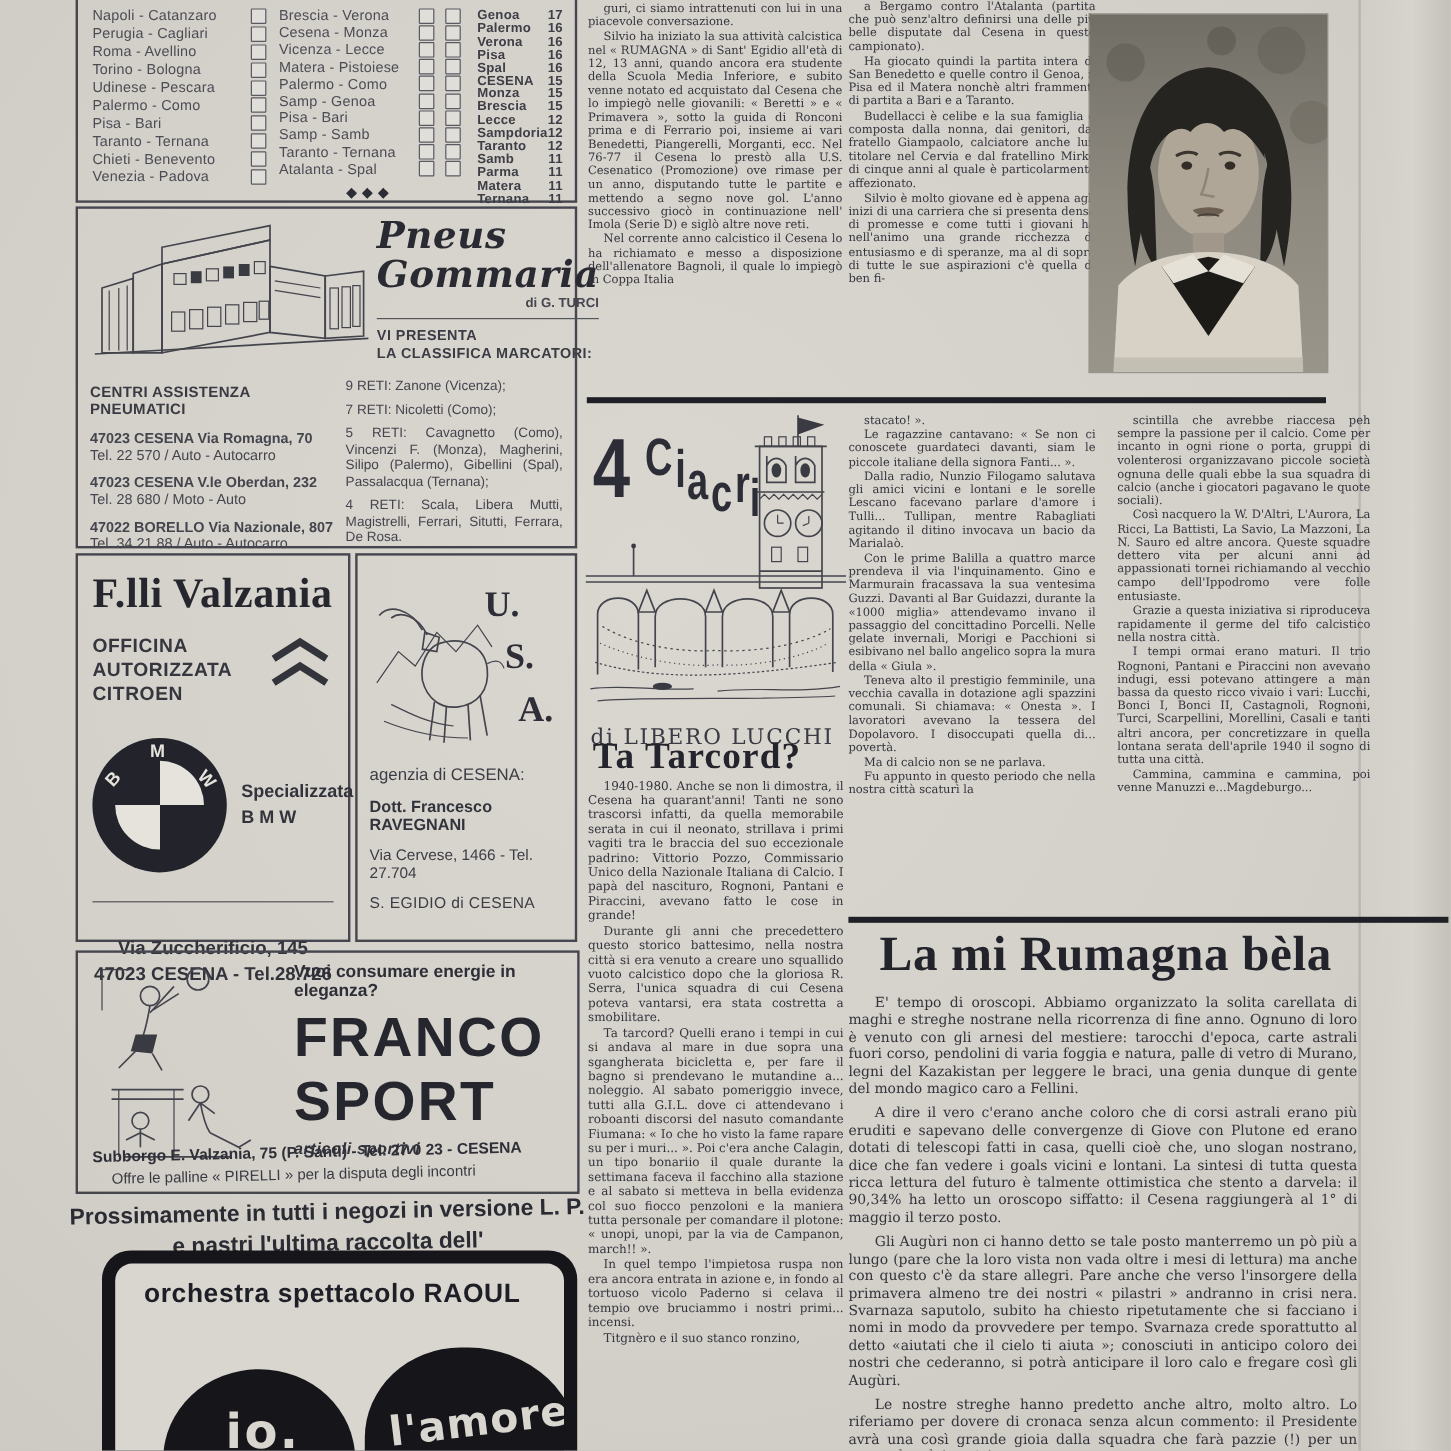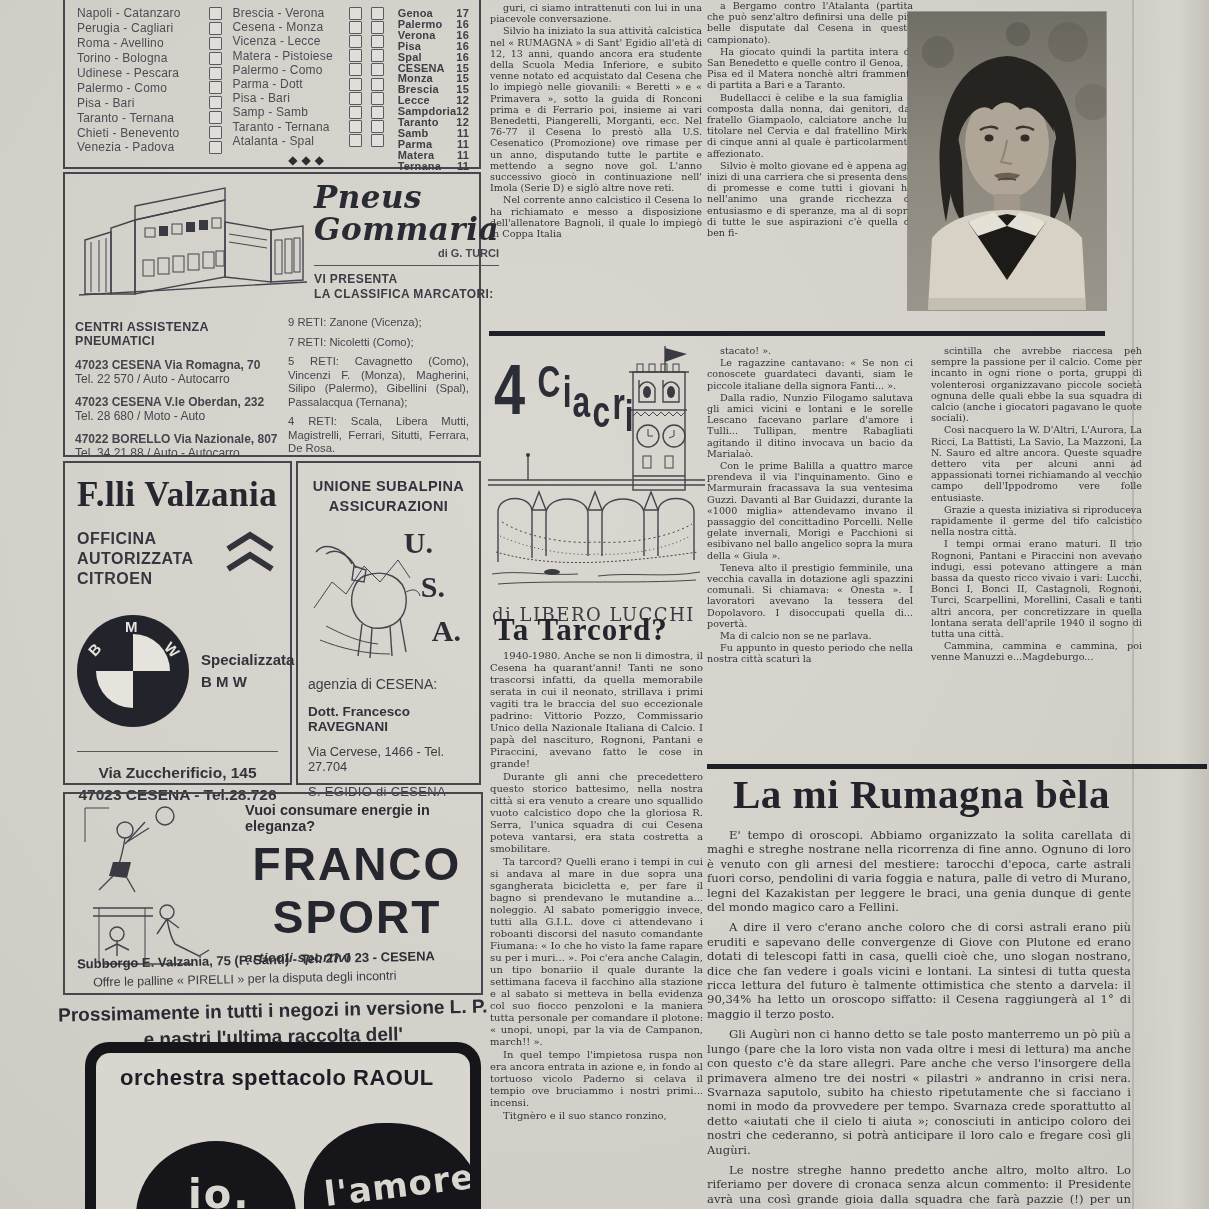--- a/index.html
+++ b/index.html
@@ -58,41 +58,41 @@
   .citroen{position:absolute;right:2px;top:2px;width:52px;height:44px;}
   .bmw-row{display:flex;align-items:center;margin-top:26px;}
   .bmw-roundel{width:112px;height:112px;border-radius:50%;background:#23232b;position:relative;flex:none;}
   .bmw-inner{position:absolute;left:19px;top:19px;width:74px;height:74px;border-radius:50%;
     background:conic-gradient(#e6e3dc 0 90deg,#23232b 90deg 180deg,#e6e3dc 180deg 270deg,#23232b 270deg 360deg);}
   .bmw-b,.bmw-m,.bmw-w{position:absolute;color:#e6e3dc;font-weight:700;font-size:15px;}
   .bmw-b{left:12px;top:26px;transform:rotate(-48deg);}
   .bmw-m{left:48px;top:3px;}
   .bmw-w{right:10px;top:26px;transform:rotate(48deg);}
   .bmw-label{margin-left:12px;font-size:15px;font-weight:700;color:#33333c;line-height:1.5;}
-  .valz-addr{border-top:1.5px solid #55555d;margin-top:24px;padding-top:10px;
+  .valz-addr{border-top:1.5px solid #55555d;margin-top:24px;padding-top:28px;
     text-align:center;font-size:15.5px;font-weight:700;color:#33333c;line-height:1.45;}
 
   
   #box-usa{left:296px;top:461px;width:185px;height:324px;padding:14px 10px;box-sizing:border-box;}
   .usa-title{text-align:center;font-size:14.5px;font-weight:700;color:#33333c;line-height:1.35;letter-spacing:.4px;}
   .usa-art{position:relative;height:142px;margin-top:8px;}
   .usa-goat{position:absolute;left:-2px;top:6px;width:118px;height:132px;}
   .usa-initial{position:absolute;font-family:"Liberation Serif",serif;font-weight:700;font-size:30px;color:#2e2e38;}
   .usa-i0{right:36px;top:2px;}
   .usa-i1{right:24px;top:46px;}
   .usa-i2{right:8px;top:90px;}
   .usa-agency{font-size:14px;color:#3c3c45;margin-top:10px;}
   .usa-agent{font-size:13.5px;font-weight:700;color:#33333c;margin-top:12px;}
   .usa-address{font-size:12.8px;color:#3c3c45;margin-top:10px;}
   .usa-town{font-size:13px;color:#3c3c45;margin-top:10px;letter-spacing:.3px;}
 
   
   #box-fs{left:63px;top:792px;width:420px;height:203px;padding:8px 12px;box-sizing:border-box;}
   .fs-slogan{margin-left:168px;font-size:14.5px;font-weight:700;color:#2e2e37;}
-  .fs-title{margin-left:168px;font-size:46px;font-weight:700;letter-spacing:2px;line-height:.98;color:#26262e;margin-top:8px;text-align:center;}
+  .fs-title{margin-left:168px;font-size:46px;font-weight:700;letter-spacing:2px;line-height:.98;color:#26262e;margin-top:8px;}
   .fs-sub{margin-left:168px;font-size:13.5px;font-weight:700;color:#33333c;margin-top:10px;letter-spacing:.5px;font-style:italic;}
   .fs-volley{position:absolute;left:14px;top:8px;width:120px;height:95px;}
   .fs-gym{position:absolute;left:18px;top:100px;width:135px;height:78px;}
   .fs-addr{position:absolute;left:12px;bottom:26px;width:396px;font-size:13px;font-weight:700;
     color:#2f2f38;transform:rotate(-1.3deg);white-space:nowrap;}
   .fs-note{position:absolute;left:28px;bottom:8px;width:396px;font-size:12.5px;font-weight:500;
     color:#3a3a43;transform:rotate(-1.3deg);white-space:nowrap;}
 
   
   #promo{position:absolute;left:56px;top:998px;width:434px;text-align:center;
@@ -241,21 +241,21 @@
           </span>
         </div>
         <div class="toto-row">
           <span>Palermo - Como</span>
           <span class="cbpair">
             <span class="cb"></span>
             <span class="cb"></span>
           </span>
         </div>
         <div class="toto-row">
-          <span>Parma - Dott</span>
+          <span>Samp - Genoa</span>
           <span class="cbpair">
             <span class="cb"></span>
             <span class="cb"></span>
           </span>
         </div>
         <div class="toto-row">
           <span>Pisa - Bari</span>
           <span class="cbpair">
             <span class="cb"></span>
             <span class="cb"></span>
@@ -435,24 +435,20 @@
         <div>B M W</div>
       </div>
     </div>
     <div class="valz-addr">
       <div>Via Zuccherificio, 145</div>
       <div>47023 CESENA - Tel.28.726</div>
     </div>
   </div>
 
   <div id="box-usa" class="box">
-    <div class="usa-title">
-      <div>UNIONE SUBALPINA</div>
-      <div>ASSICURAZIONI</div>
-    </div>
     <div class="usa-art">
       <svg class="usa-goat" viewBox="0 0 118 132">
         <path class="lnt" d="M8,78 L26,52 L40,64 L58,36 L74,52 L92,30 L104,48"></path>
         <path class="ln" d="M46,34 C36,16 18,12 10,22"></path>
         <path class="ln" d="M50,38 C42,22 28,18 20,24"></path>
         <path class="ln" d="M48,36 L60,40 L58,52 L46,50 Z"></path>
         <path class="ln" d="M58,46 C80,38 98,48 100,66 C102,84 92,96 76,98 C62,100 50,92 46,76 C44,62 50,50 58,46 Z"></path>
         <line class="ln" x1="56" y1="94" x2="52" y2="126"></line>
           <line class="ln" x1="66" y1="98" x2="64" y2="128"></line>
         <line class="ln" x1="84" y1="96" x2="86" y2="126"></line>

